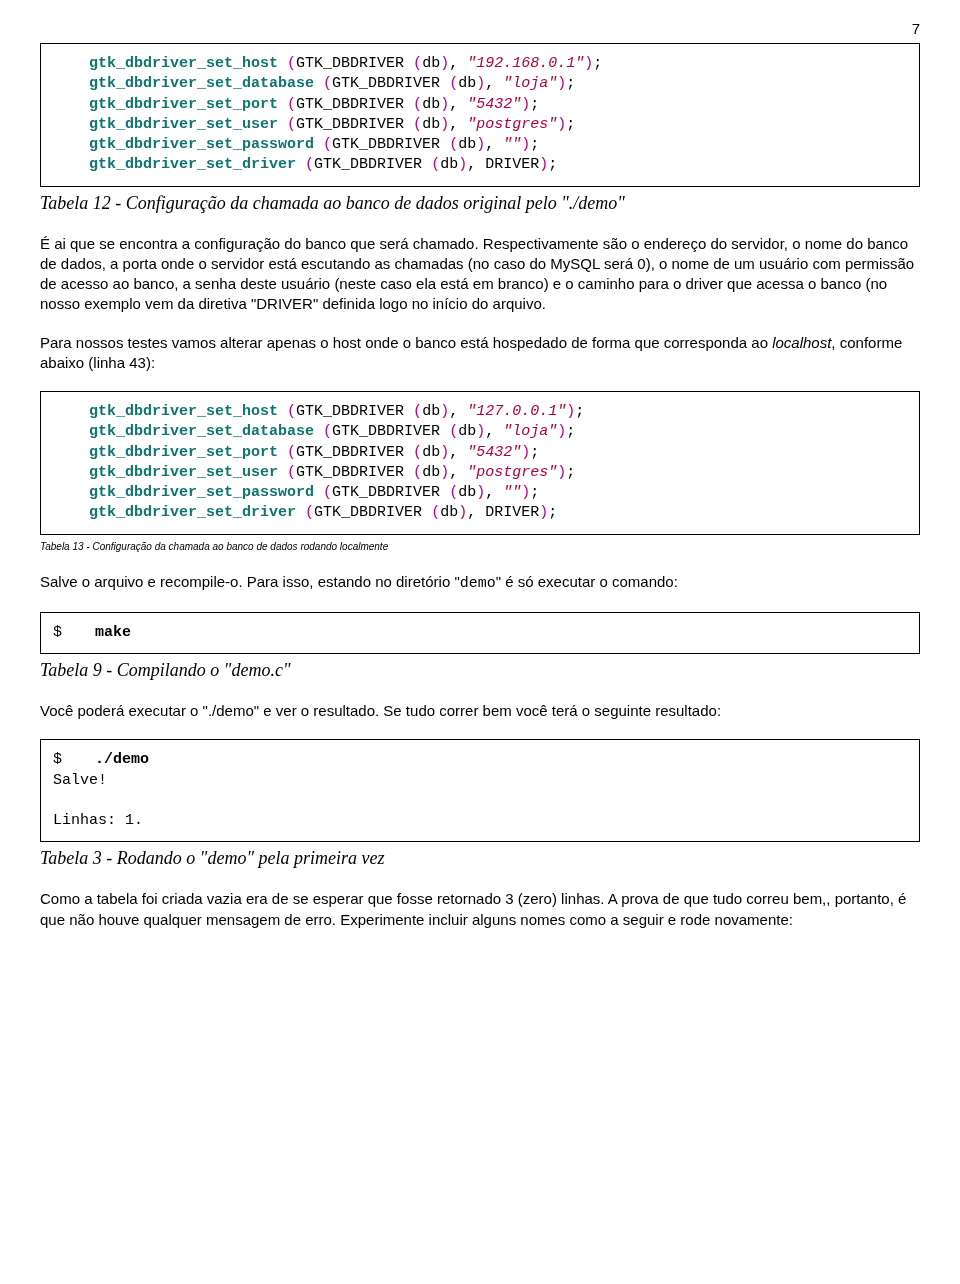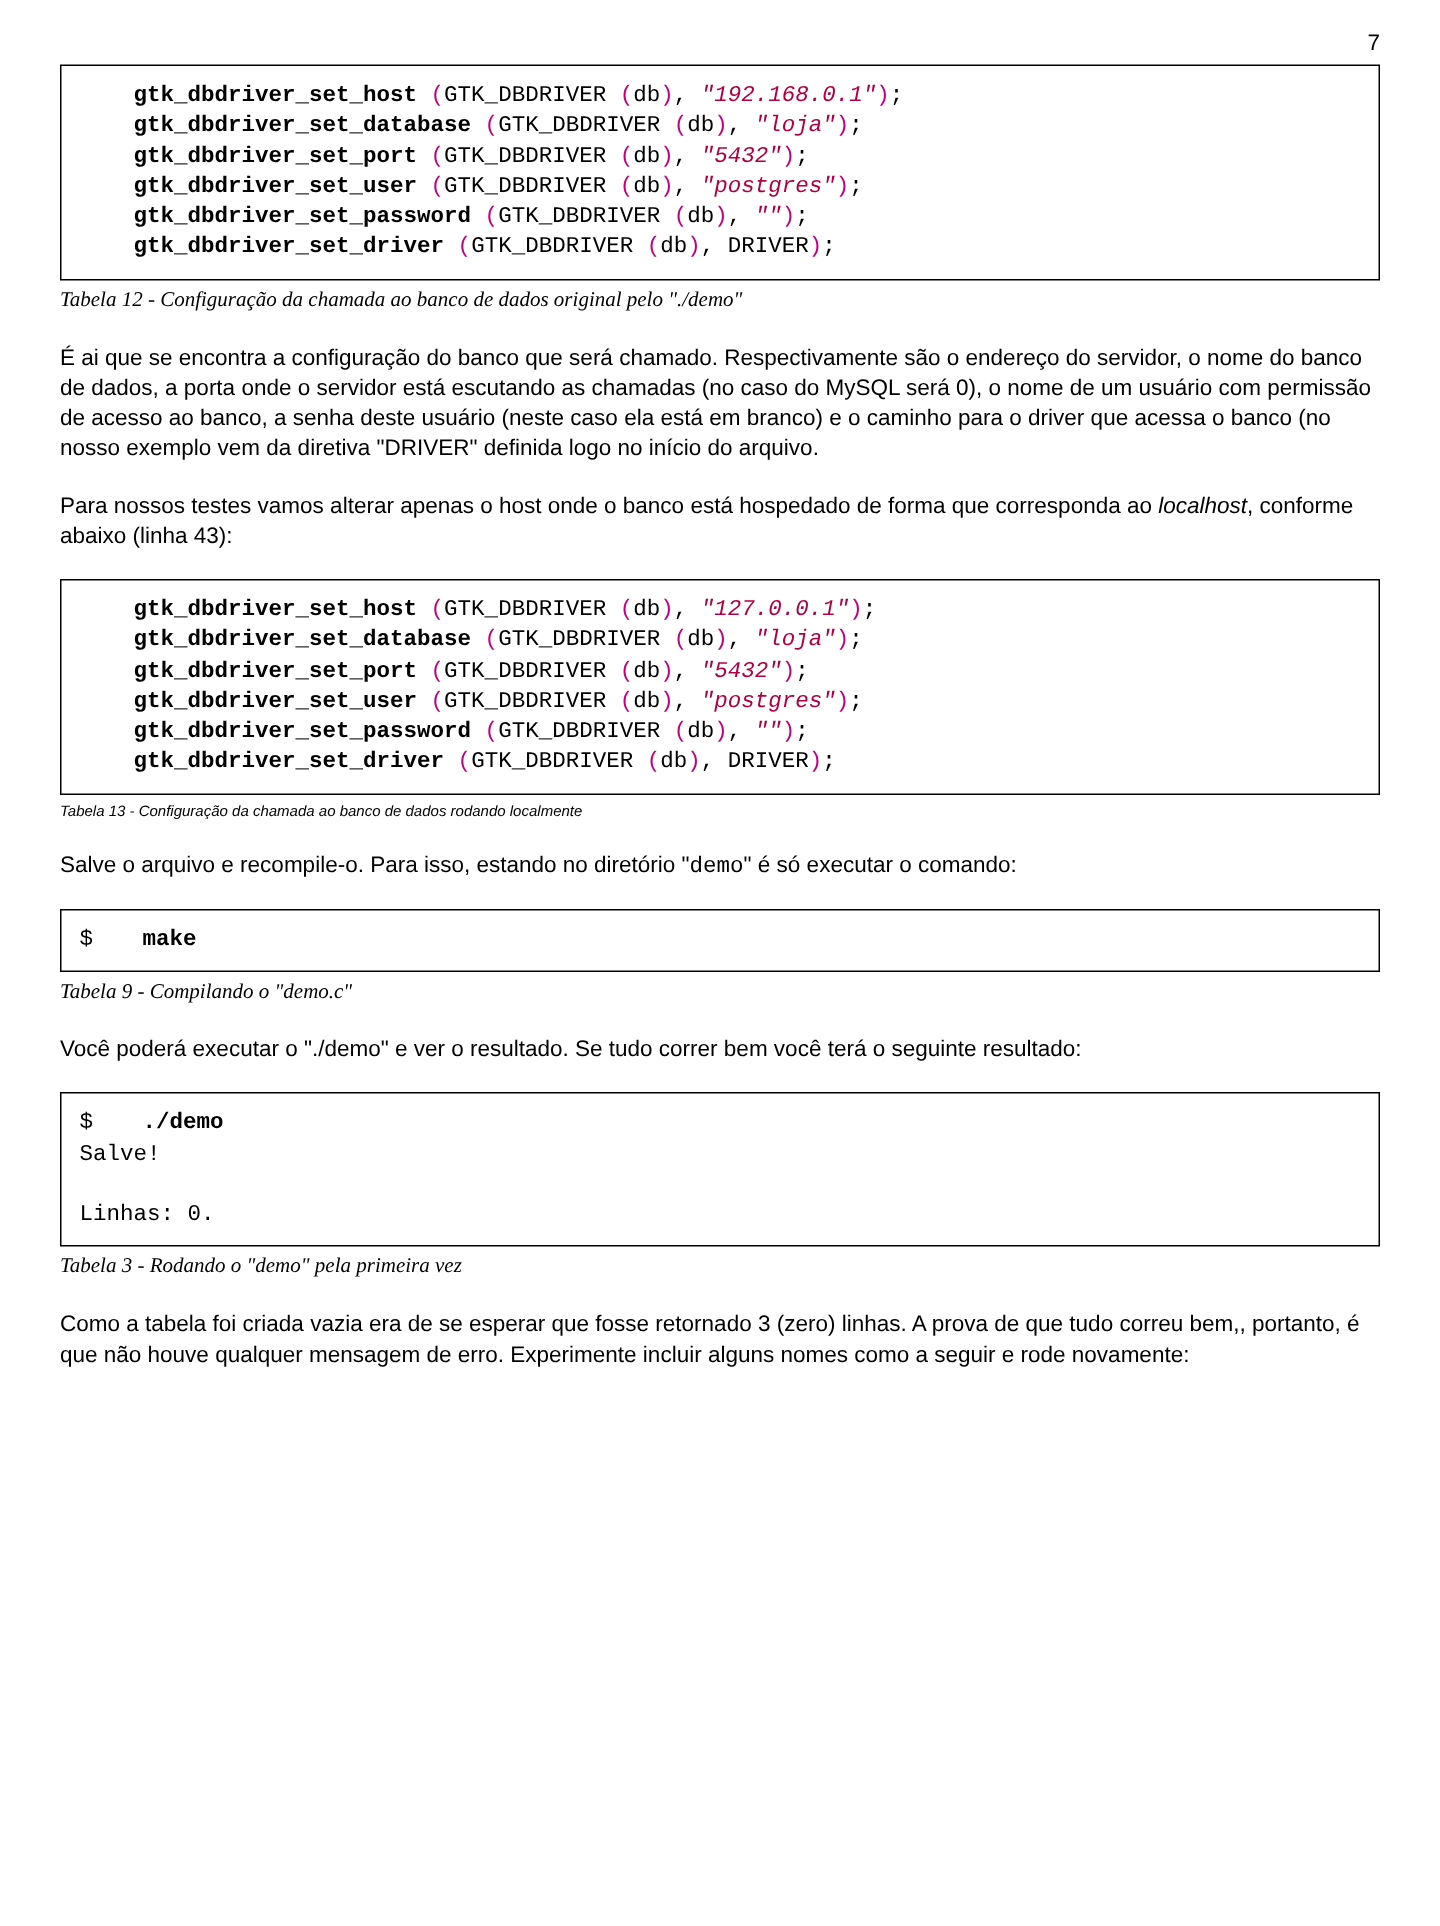--- a/index.html
+++ b/index.html
@@ -21,34 +21,34 @@
     padding: 10px 12px;
     font-family: "Courier New", Courier, monospace;
     font-size: 15px;
     line-height: 1.35;
     white-space: pre;
     overflow-x: auto;
     margin-bottom: 6px;
   }
   .caption {
     font-style: italic;
-    font-size: 14px;
+    font-size: 18px;
     margin: 4px 0 20px 0;
     font-family: "Times New Roman", Times, serif;
   }
   .caption-sans {
     font-style: italic;
     font-size: 10px;
     margin: 4px 0 20px 0;
   }
   p.body {
     margin: 0 0 18px 0;
     line-height: 1.35;
   }
-  .fn { color: #000000; font-weight: bold; }
+  .fn { color: #0f766e; font-weight: bold; }
   .paren { color: #c00080; }
   .str { color: #b00040; font-style: italic; }
   .italic { font-style: italic; }
   .mono-inline { font-family: "Courier New", Courier, monospace; text-align: center; }
   .b { font-weight: bold; margin-left: 24px; }
 </style>
 </head>
 <body>
 
 <div class="page-number">7</div>
@@ -79,17 +79,17 @@
 
 <div class="code-box"><span>$ </span><span class="b">make</span></div>
 
 <div class="caption">Tabela 9 - Compilando o "demo.c"</div>
 
 <p class="body">Você poderá executar o "./demo" e ver o resultado. Se tudo correr bem você terá o seguinte resultado:</p>
 
 <div class="code-box"><span>$ </span><span class="b">./demo</span>
 <span>Salve!</span>
 
-<span>Linhas: 0.</span></div>
+<span>Linhas: 1.</span></div>
 
 <div class="caption">Tabela 3 - Rodando o "demo" pela primeira vez</div>
 
 <p class="body">Como a tabela foi criada vazia era de se esperar que fosse retornado 3 (zero) linhas. A prova de que tudo correu bem,, portanto, é que não houve qualquer mensagem de erro. Experimente incluir alguns nomes como a seguir e rode novamente:</p>
 
 </body></html>

